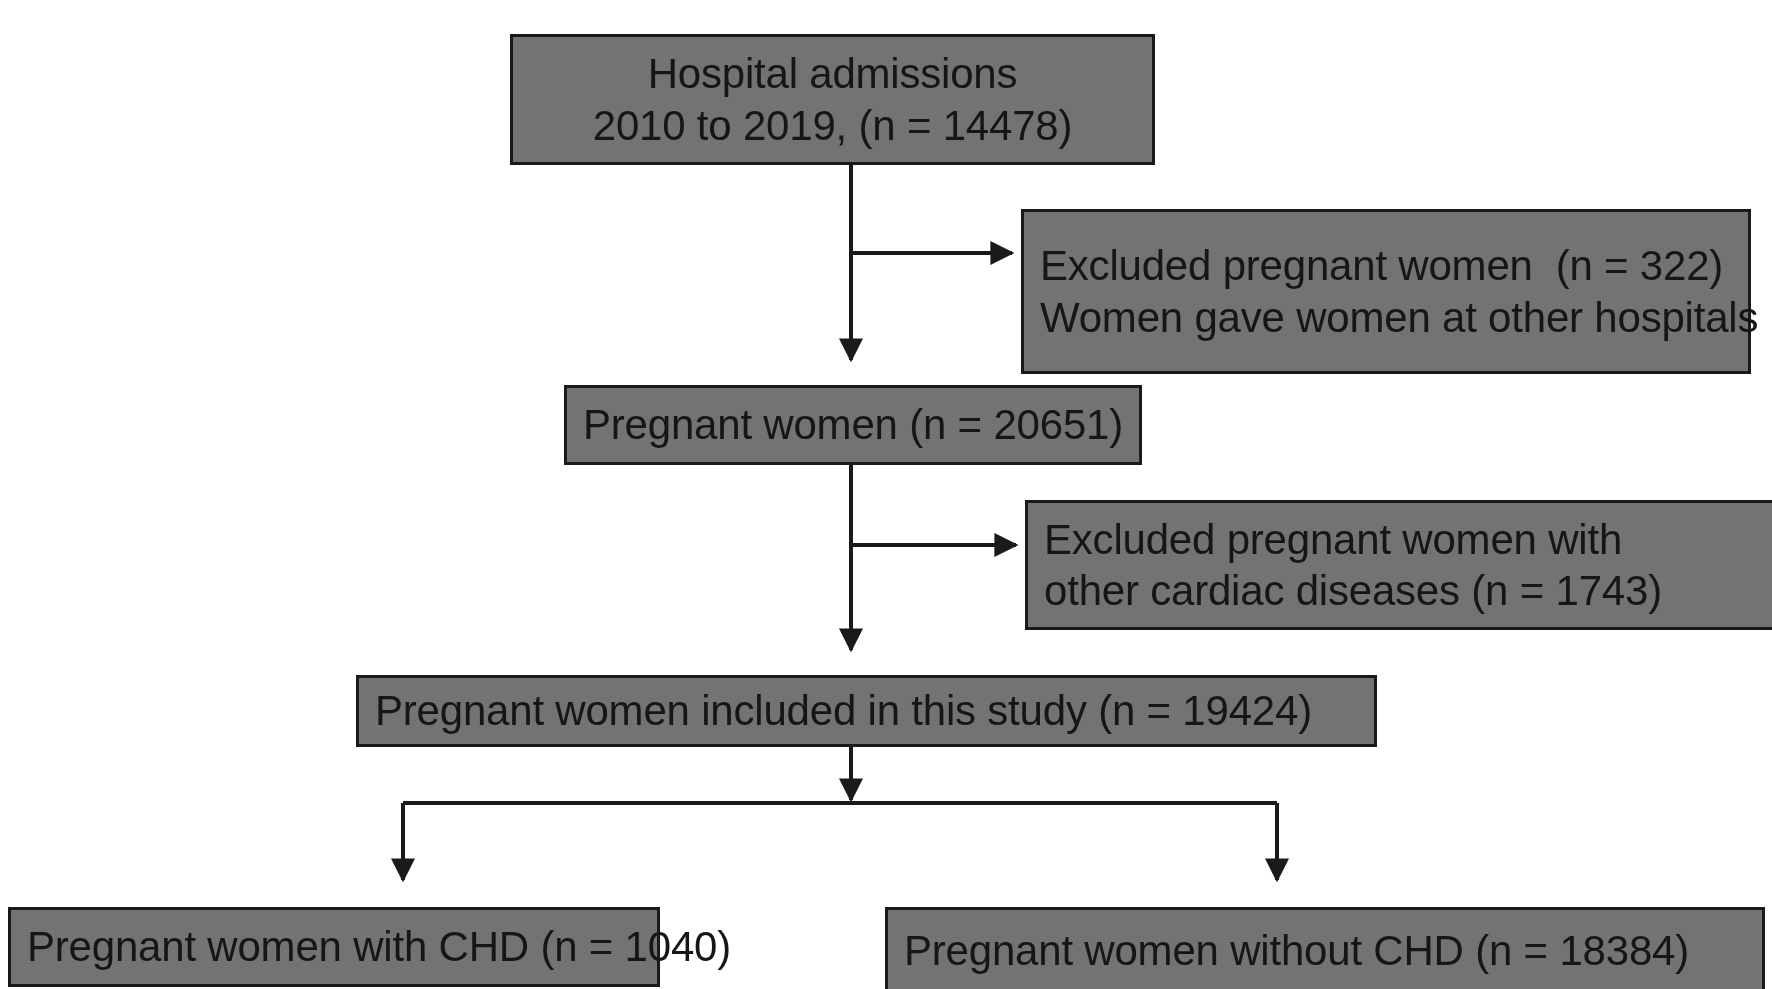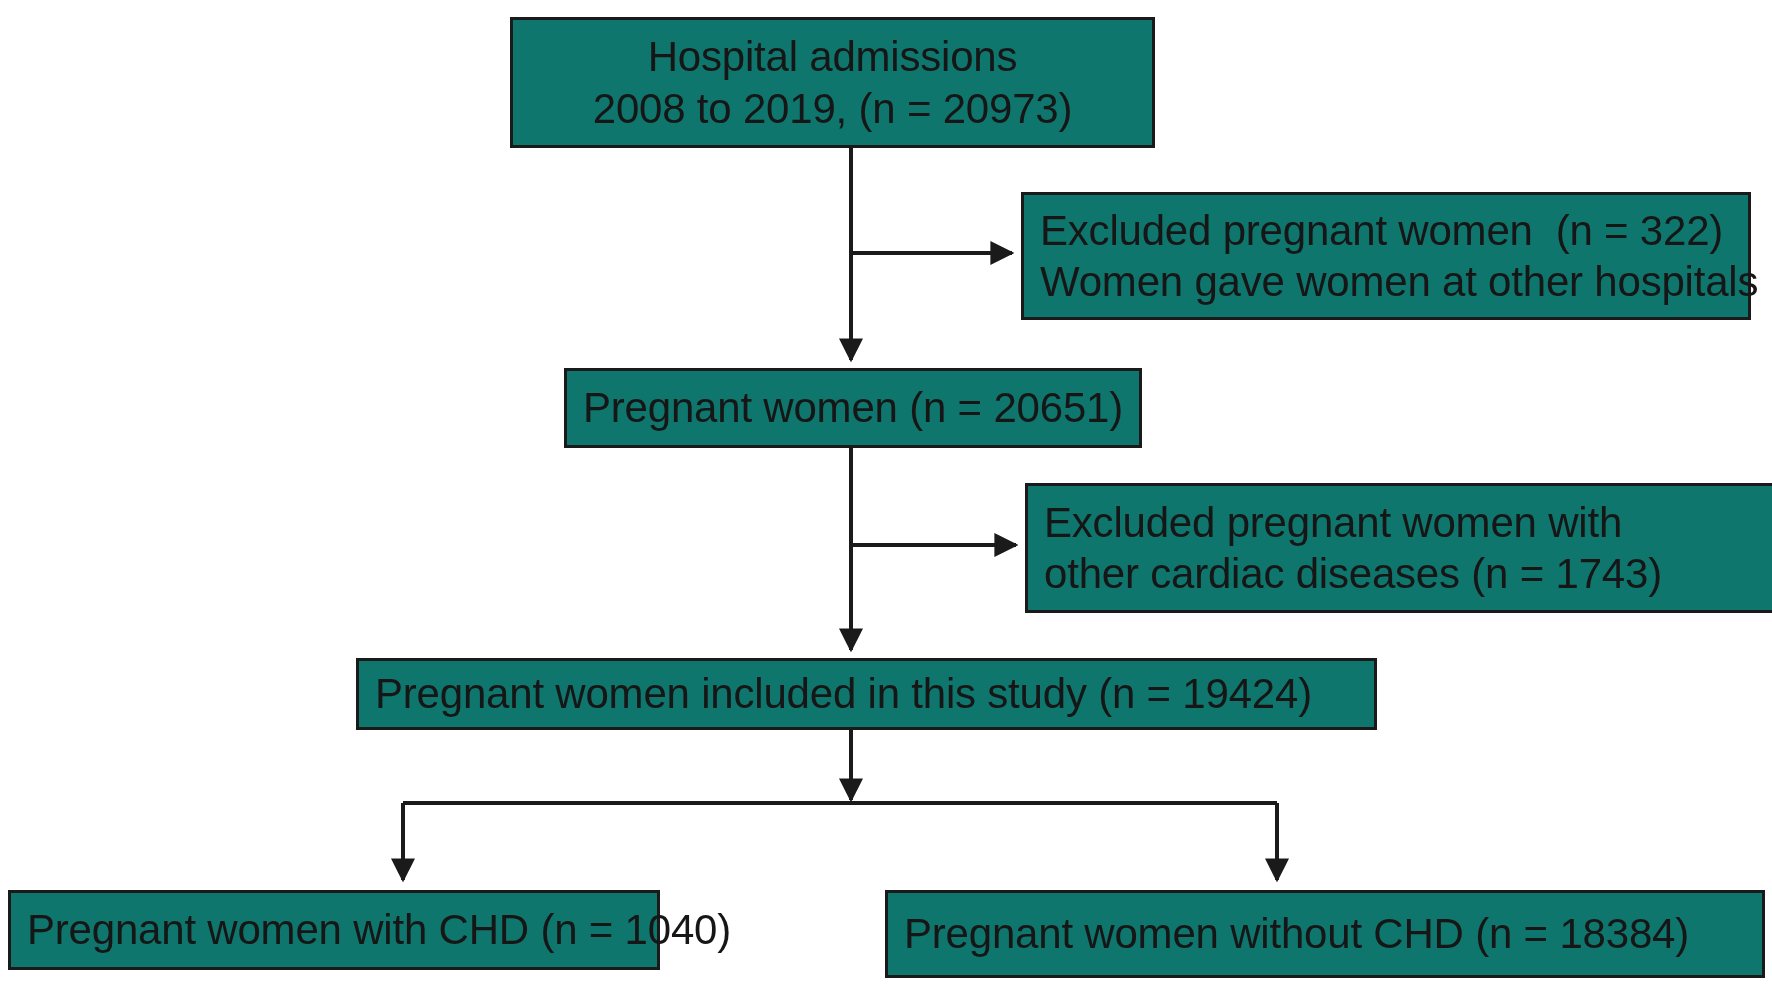--- a/index.html
+++ b/index.html
@@ -16,28 +16,29 @@
     position: relative;
     width: 1772px;
     height: 989px;
     background: #ffffff;
     overflow: hidden;
   }
   .node {
     position: absolute;
     box-sizing: border-box;
     border: 3px solid #1a1a1a;
-    background: #0f766e;
+    background: #737373;
     display: flex;
     flex-direction: column;
     justify-content: center;
     font-size: 42px;
     line-height: 1.22;
     letter-spacing: -0.2px;
     white-space: pre;
+    margin-top: 17px;
   }
   .node .line {
     display: block;
   }
   .node.center { align-items: center; text-align: center; }
   .node.left   { align-items: flex-start; text-align: left; padding-left: 16px; }
 
   
   svg#connectors {
     position: absolute;
@@ -82,24 +83,24 @@
 
     <g>
       <line x1="403" y1="803" x2="1277" y2="803" stroke="#1a1a1a" stroke-width="4"></line>
       <line x1="403" y1="803" x2="403" y2="880" stroke="#1a1a1a" stroke-width="4" marker-end="url(#arrow)"></line>
       <line x1="1277" y1="803" x2="1277" y2="880" stroke="#1a1a1a" stroke-width="4" marker-end="url(#arrow)"></line>
     </g>
   </svg>
 
   <div class="node center" style="left:510px; top:17px; width:645px; height:131px;">
     <span class="line">Hospital admissions</span>
-    <span class="line">2008 to 2019, (n = 20973)</span>
+    <span class="line">2010 to 2019, (n = 14478)</span>
   </div>
 
-  <div class="node left" style="left:1021px; top:192px; width:730px; height:128px;">
+  <div class="node left" style="left:1021px; top:192px; width:730px; height:165px;">
     <span class="line">Excluded pregnant women  (n = 322)</span>
     <span class="line">Women gave women at other hospitals</span>
   </div>
 
   <div class="node left" style="left:564px; top:368px; width:578px; height:80px;">
     <span class="line">Pregnant women (n = 20651)</span>
   </div>
 
   <div class="node left" style="left:1025px; top:483px; width:806px; height:130px;">
     <span class="line">Excluded pregnant women with</span>

